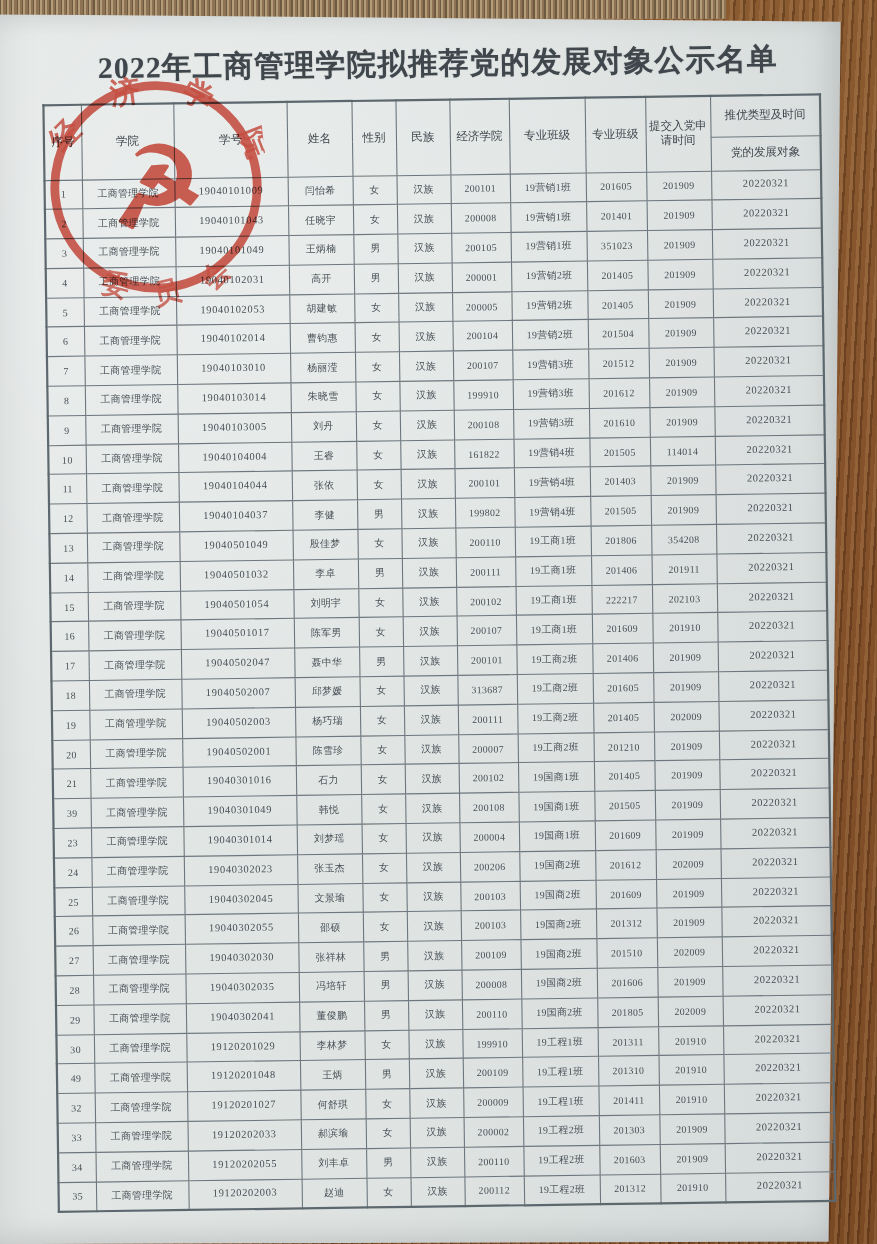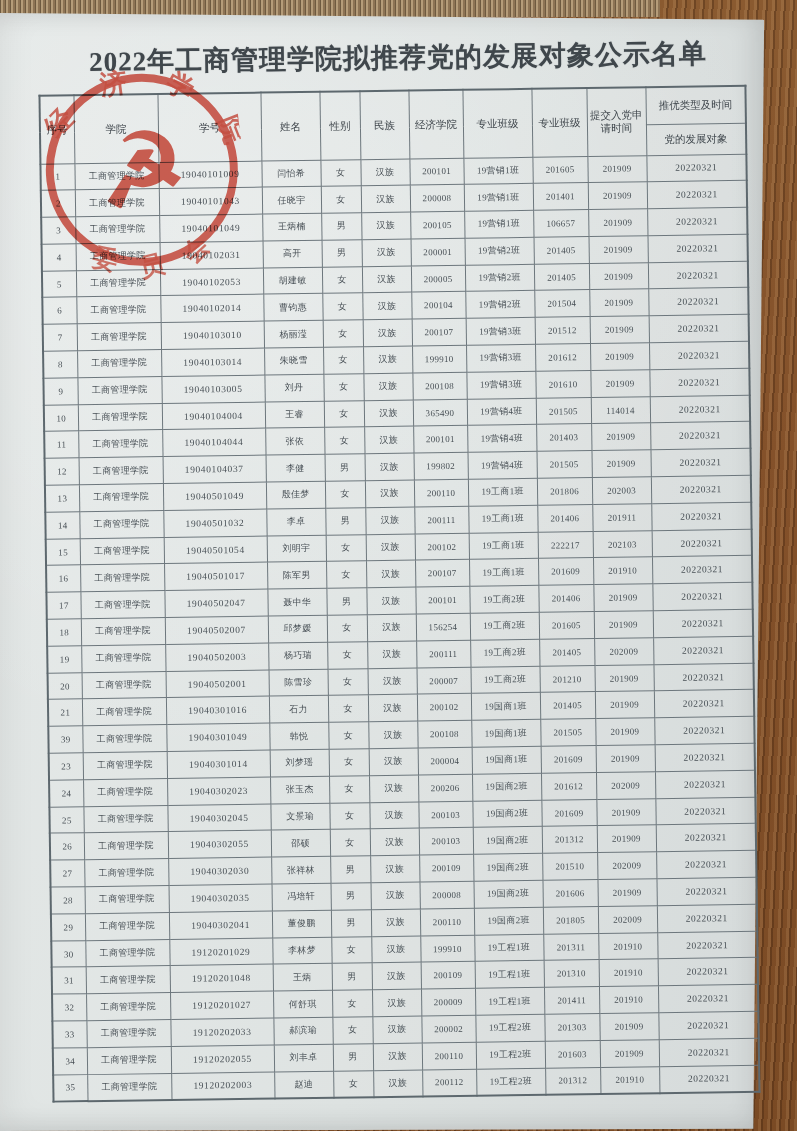--- a/index.html
+++ b/index.html
@@ -135,21 +135,21 @@
         </tr>
         <tr>
           <td>3</td>
           <td>工商管理学院</td>
           <td>19040101049</td>
           <td>王炳楠</td>
           <td>男</td>
           <td>汉族</td>
           <td>200105</td>
           <td>19营销1班</td>
-          <td>106657</td>
+          <td>351023</td>
           <td>201909</td>
           <td>20220321</td>
         </tr>
         <tr>
           <td>4</td>
           <td>工商管理学院</td>
           <td>19040102031</td>
           <td>高开</td>
           <td>男</td>
           <td>汉族</td>
@@ -224,21 +224,21 @@
           <td>201909</td>
           <td>20220321</td>
         </tr>
         <tr>
           <td>10</td>
           <td>工商管理学院</td>
           <td>19040104004</td>
           <td>王睿</td>
           <td>女</td>
           <td>汉族</td>
-          <td>365490</td>
+          <td>161822</td>
           <td>19营销4班</td>
           <td>201505</td>
           <td>114014</td>
           <td>20220321</td>
         </tr>
         <tr>
           <td>11</td>
           <td>工商管理学院</td>
           <td>19040104044</td>
           <td>张依</td>
@@ -266,21 +266,21 @@
         <tr>
           <td>13</td>
           <td>工商管理学院</td>
           <td>19040501049</td>
           <td>殷佳梦</td>
           <td>女</td>
           <td>汉族</td>
           <td>200110</td>
           <td>19工商1班</td>
           <td>201806</td>
-          <td>202003</td>
+          <td>354208</td>
           <td>20220321</td>
         </tr>
         <tr>
           <td>14</td>
           <td>工商管理学院</td>
           <td>19040501032</td>
           <td>李卓</td>
           <td>男</td>
           <td>汉族</td>
           <td>200111</td>
@@ -328,21 +328,21 @@
           <td>201909</td>
           <td>20220321</td>
         </tr>
         <tr>
           <td>18</td>
           <td>工商管理学院</td>
           <td>19040502007</td>
           <td>邱梦媛</td>
           <td>女</td>
           <td>汉族</td>
-          <td>156254</td>
+          <td>313687</td>
           <td>19工商2班</td>
           <td>201605</td>
           <td>201909</td>
           <td>20220321</td>
         </tr>
         <tr>
           <td>19</td>
           <td>工商管理学院</td>
           <td>19040502003</td>
           <td>杨巧瑞</td>
@@ -491,21 +491,21 @@
           <td>李林梦</td>
           <td>女</td>
           <td>汉族</td>
           <td>199910</td>
           <td>19工程1班</td>
           <td>201311</td>
           <td>201910</td>
           <td>20220321</td>
         </tr>
         <tr>
-          <td>31</td>
+          <td>49</td>
           <td>工商管理学院</td>
           <td>19120201048</td>
           <td>王炳</td>
           <td>男</td>
           <td>汉族</td>
           <td>200109</td>
           <td>19工程1班</td>
           <td>201310</td>
           <td>201910</td>
           <td>20220321</td>

